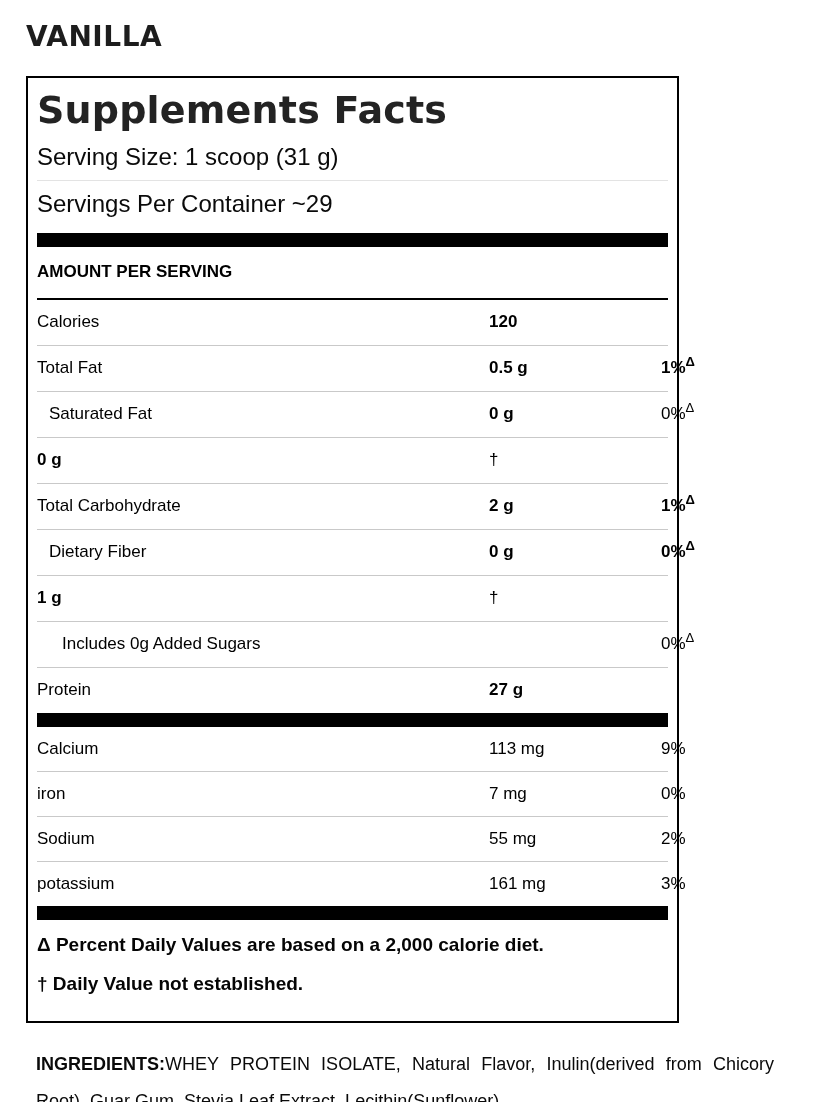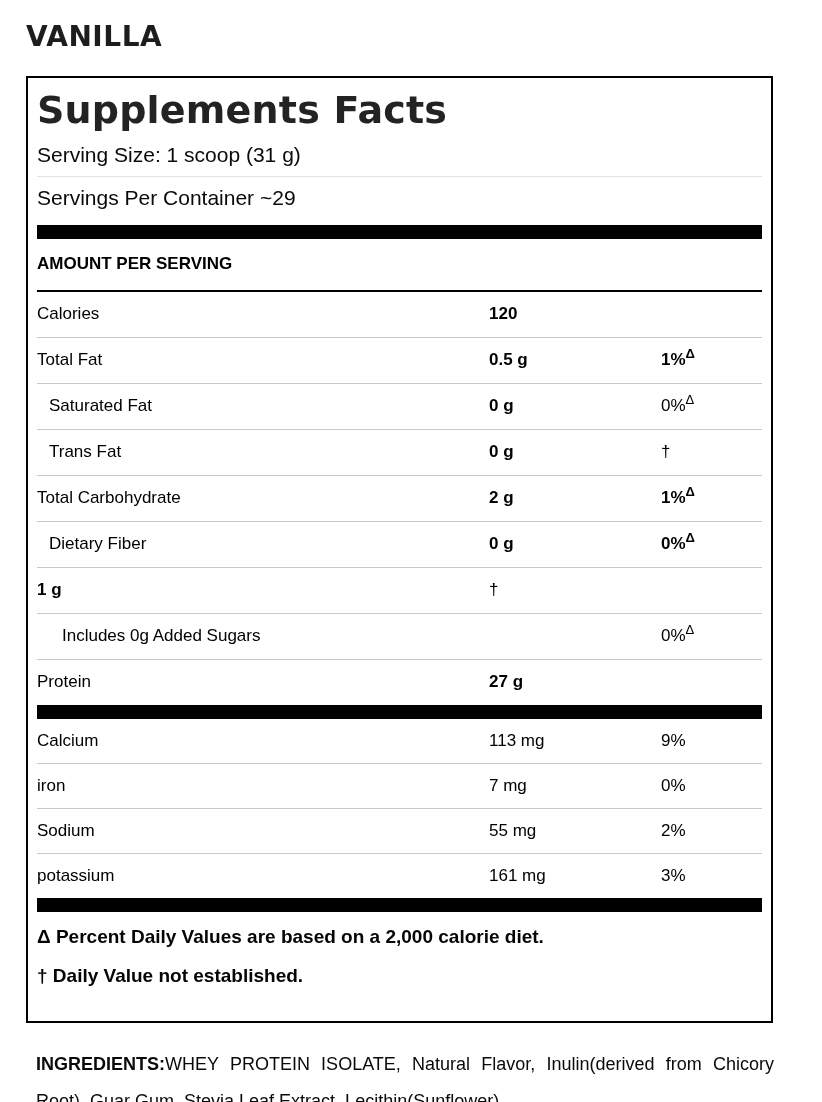--- a/index.html
+++ b/index.html
@@ -16,37 +16,37 @@
     padding:20px 0 0 26px;
     font-family:"DejaVu Sans", sans-serif;
     font-size:28px;
     font-weight:800;
     letter-spacing:0.5px;
     color:#1d1d1d;
   }
   .panel{
     position:absolute;
     left:26px; top:76px;
-    width:747px;
+    width:653px;
     height:947px;
     border:2px solid #000;
     box-sizing:border-box;
     padding:0 9px;
   }
   .panel-title{
     margin:10px 0 0 0;
     font-family:"DejaVu Sans", sans-serif;
     font-size:38px;
     font-weight:800;
     letter-spacing:0.2px;
     color:#232323;
     line-height:1.2;
   }
   .serving-line{
-    font-size:21px;
+    font-size:24px;
     color:#0a0a0a;
     padding:9px 0;
   }
   .serving-divider{
     border:none;border-top:1px solid #e3e3e3;margin:0;
   }
   .thick-bar{
     height:14px;
     background:#000;
     margin-top:6px;
@@ -132,21 +132,20 @@
       <div class="dv dv-b"><span>1%</span><sup>Δ</sup></div>
     </div>
 
     <div class="grid-row nutrient-row">
       <div class="lbl ind1">Saturated Fat</div>
       <div class="amt">0 g</div>
       <div class="dv"><span>0%</span><sup>Δ</sup></div>
     </div>
 
     <div class="grid-row nutrient-row">
-      <div class="lbl ind1">Trans Fat</div>
       <div class="amt">0 g</div>
       <div class="dv"><span>†</span></div>
     </div>
 
     <div class="grid-row nutrient-row">
       <div class="lbl lbl-b">Total Carbohydrate</div>
       <div class="amt">2 g</div>
       <div class="dv dv-b"><span>1%</span><sup>Δ</sup></div>
     </div>
 

